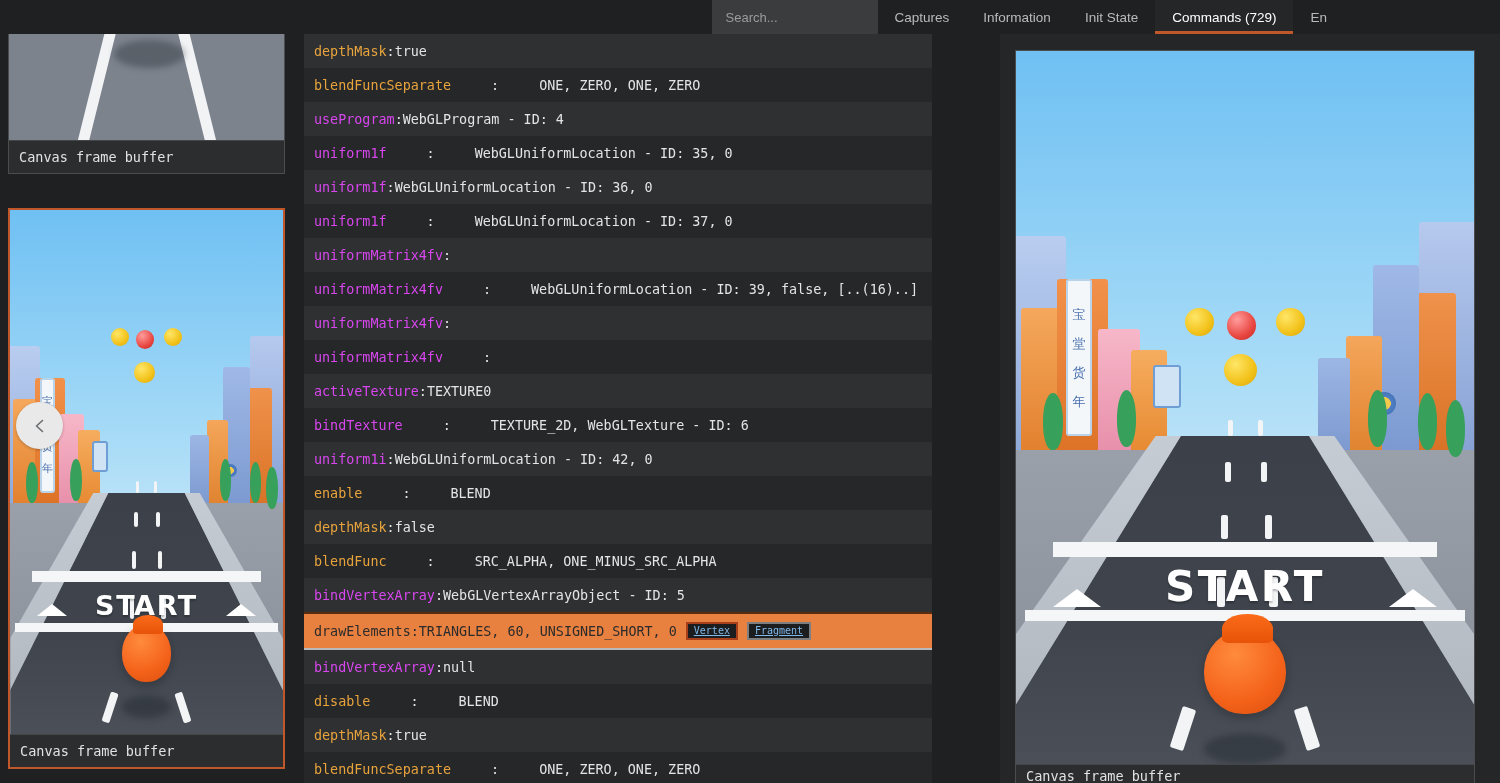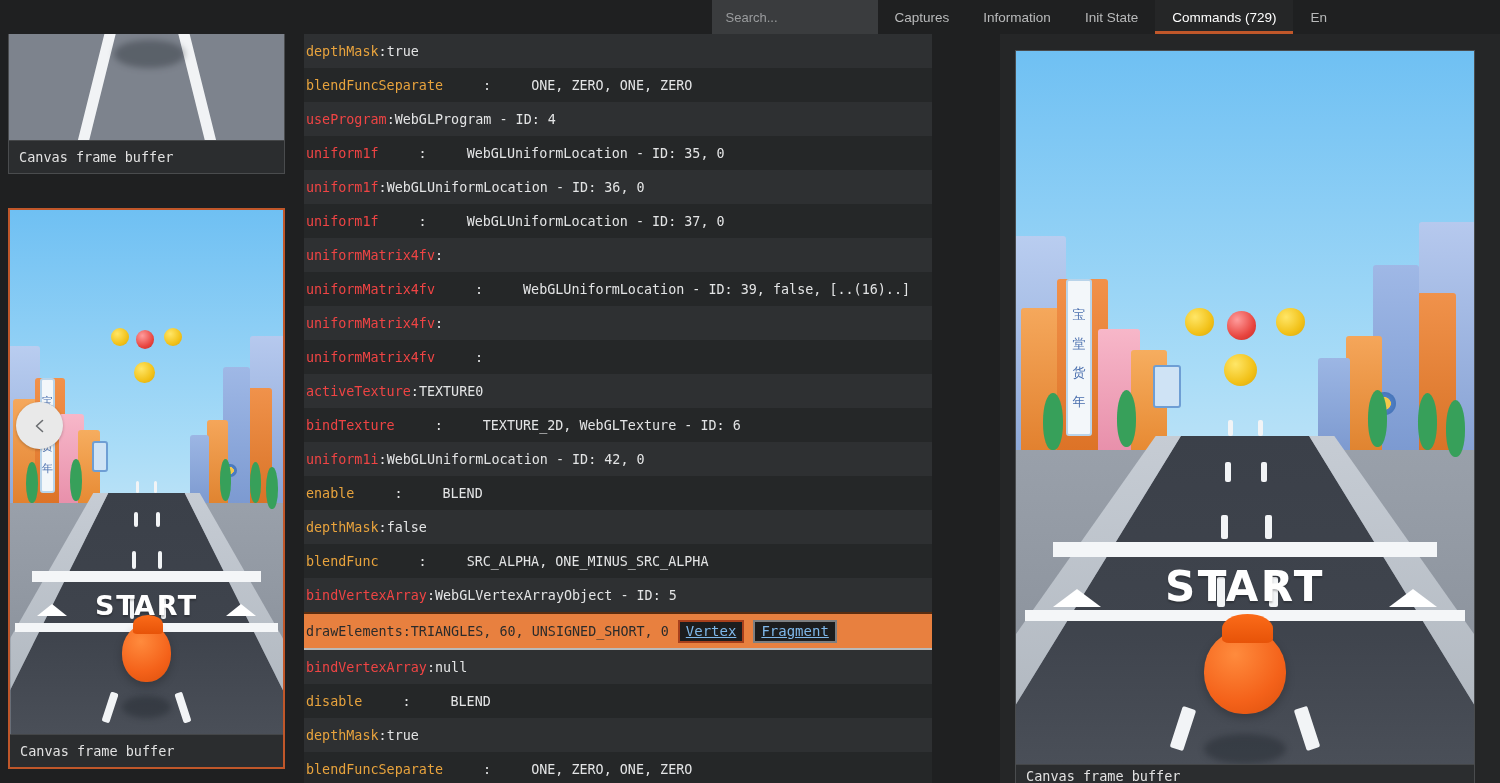--- a/index.html
+++ b/index.html
@@ -75,40 +75,40 @@
   }
   .nav-prev svg { display: block; }
 
   
   .cmd-col {
     position: absolute; left: 293px; top: 34px; width: 707px; height: 749px;
     background: #1f2021; overflow: hidden;
   }
   .cmd-list { position: absolute; left: 11px; top: 0; width: 628px; }
   .cmd-row {
-    height: 34px; display: flex; align-items: center; padding-left: 2px;
+    height: 34px; display: flex; align-items: center; padding-left: 10px;
     font-family: "DejaVu Sans Mono", "Liberation Mono", monospace;
     font-size: 13.4px; color: #e3e4e5; white-space: nowrap; cursor: pointer; text-align: center;
   }
   .cmd-row.alt-0 { background: #2e3032; }
   .cmd-row.alt-1 { background: #252728; gap: 40px; }
   .cmd-row.highlight {
     background: #e8803f; color: #2a2a2a;
     border-top: 2px solid #5a2d10; border-bottom: 2px solid #b9b9b9;
     height: 38px;
   }
   .fn-state { color: #e8a33d; }
-  .fn-plain { color: #ef4444; }
+  .fn-plain { color: #d946ef; }
   .cmd-row.highlight .fn-state,
   .cmd-row.highlight .fn-plain { color: #2b2b2b; }
   .cmd-args { color: #e3e4e5; }
   .cmd-row.highlight .cmd-args { color: #2b2b2b; }
   .shader-btn {
     display: inline-block; margin-left: 9px; padding: 1px 6px 2px;
-    background: #1c1d1e; color: #7fb8ea; font-size: 14px;
+    background: #1c1d1e; color: #7fb8ea; font-size: 10px;
     text-decoration: underline; cursor: pointer;
     font-family: "DejaVu Sans Mono", "Liberation Mono", monospace;
   }
   .shader-btn.vertex { border: 2px solid #a8401c; }
   .shader-btn.fragment { border: 2px solid #7d7f81; }
 
   
   .right-col {
     position: absolute; left: 1000px; top: 34px; width: 500px; height: 749px;
     background: #252627;

